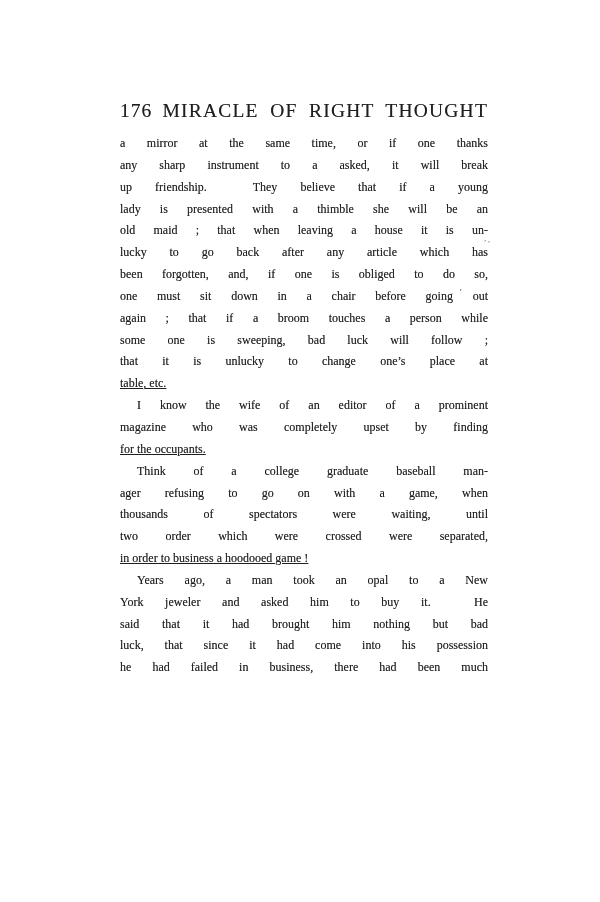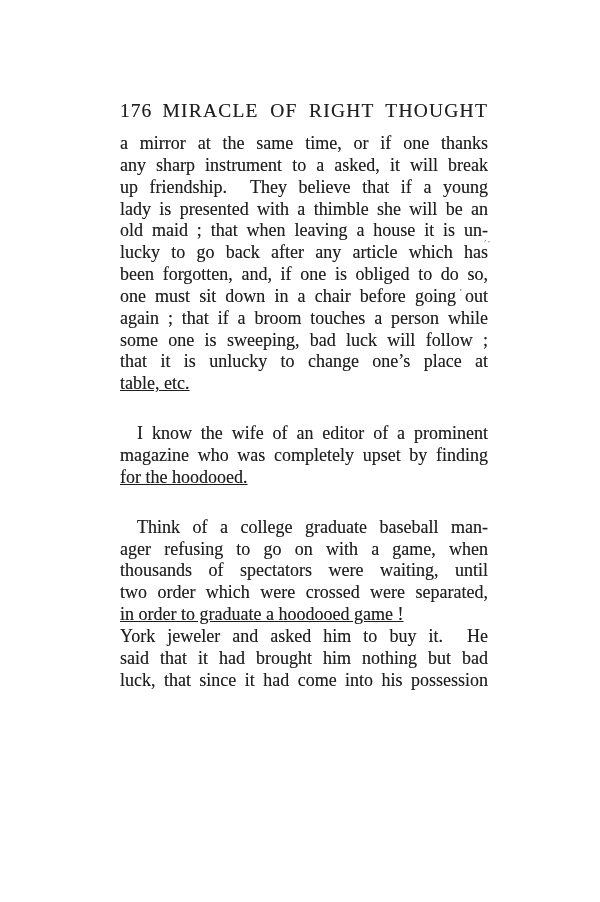--- a/index.html
+++ b/index.html
@@ -25,38 +25,38 @@
     -moz-text-align-last: justify;
     white-space: normal;
   }
   .running-head .num { letter-spacing: 1px; }
   .running-head .title { letter-spacing: 1.2px; }
   .body-text {
     position: absolute;
     top: 133px;
     left: 120px;
     width: 368px;
-    font-size: 18px;
+    font-size: 12px;
     line-height: 21.85px;
     text-justify: inter-word;
   }
   .para { margin: 0; padding: 0; }
   .line {
     height: 21.85px;
     text-align: justify;
     text-align-last: justify;
     -moz-text-align-last: justify;
     white-space: normal;
   }
   .line.end {
     text-align-last: left;
     text-decoration: underline;
     -moz-text-align-last: left;
   }
-  .line.ind { text-indent: 17px; margin-top: 28px; }
+  .line.ind { text-indent: 17px; }
   .artifact {
     position: absolute;
     color: #3c3c3c;
     text-shadow: none;
   }
   .artifact.a1 {
     left: 483px;
     top: 239px;
     font-size: 9px;
     letter-spacing: 1px;
@@ -91,35 +91,37 @@
       <div class="line">one must sit down in a chair before going out</div>
       <div class="line">again ; that if a broom touches a person while</div>
       <div class="line">some one is sweeping, bad luck will follow ;</div>
       <div class="line">that it is unlucky to change one’s place at</div>
       <div class="line end">table, etc.</div>
     </div>
 
     <div class="para">
       <div class="line ind">I know the wife of an editor of a prominent</div>
       <div class="line">magazine who was completely upset by finding</div>
-      <div class="line end">for the hoodooed.</div>
+      <div class="line end">for the occupants.</div>
     </div>
 
     <div class="para">
       <div class="line ind">Think of a college graduate baseball man-</div>
       <div class="line">ager refusing to go on with a game, when</div>
       <div class="line">thousands of spectators were waiting, until</div>
       <div class="line">two order which were crossed were separated,</div>
-      <div class="line end">in order to graduate a hoodooed game !</div>
+      <div class="line end">in order to business a hoodooed game !</div>
     </div>
 
     <div class="para">
+      <div class="line ind">Years ago, a man took an opal to a New</div>
       <div class="line">York jeweler and asked him to buy it.&nbsp; He</div>
       <div class="line">said that it had brought him nothing but bad</div>
       <div class="line">luck, that since it had come into his possession</div>
+      <div class="line">he had failed in business, there had been much</div>
     </div>
 
   </div>
 
   <span class="artifact a1">´´</span>
   <span class="artifact a2">'</span>
 
 </div>
 
 </body></html>

